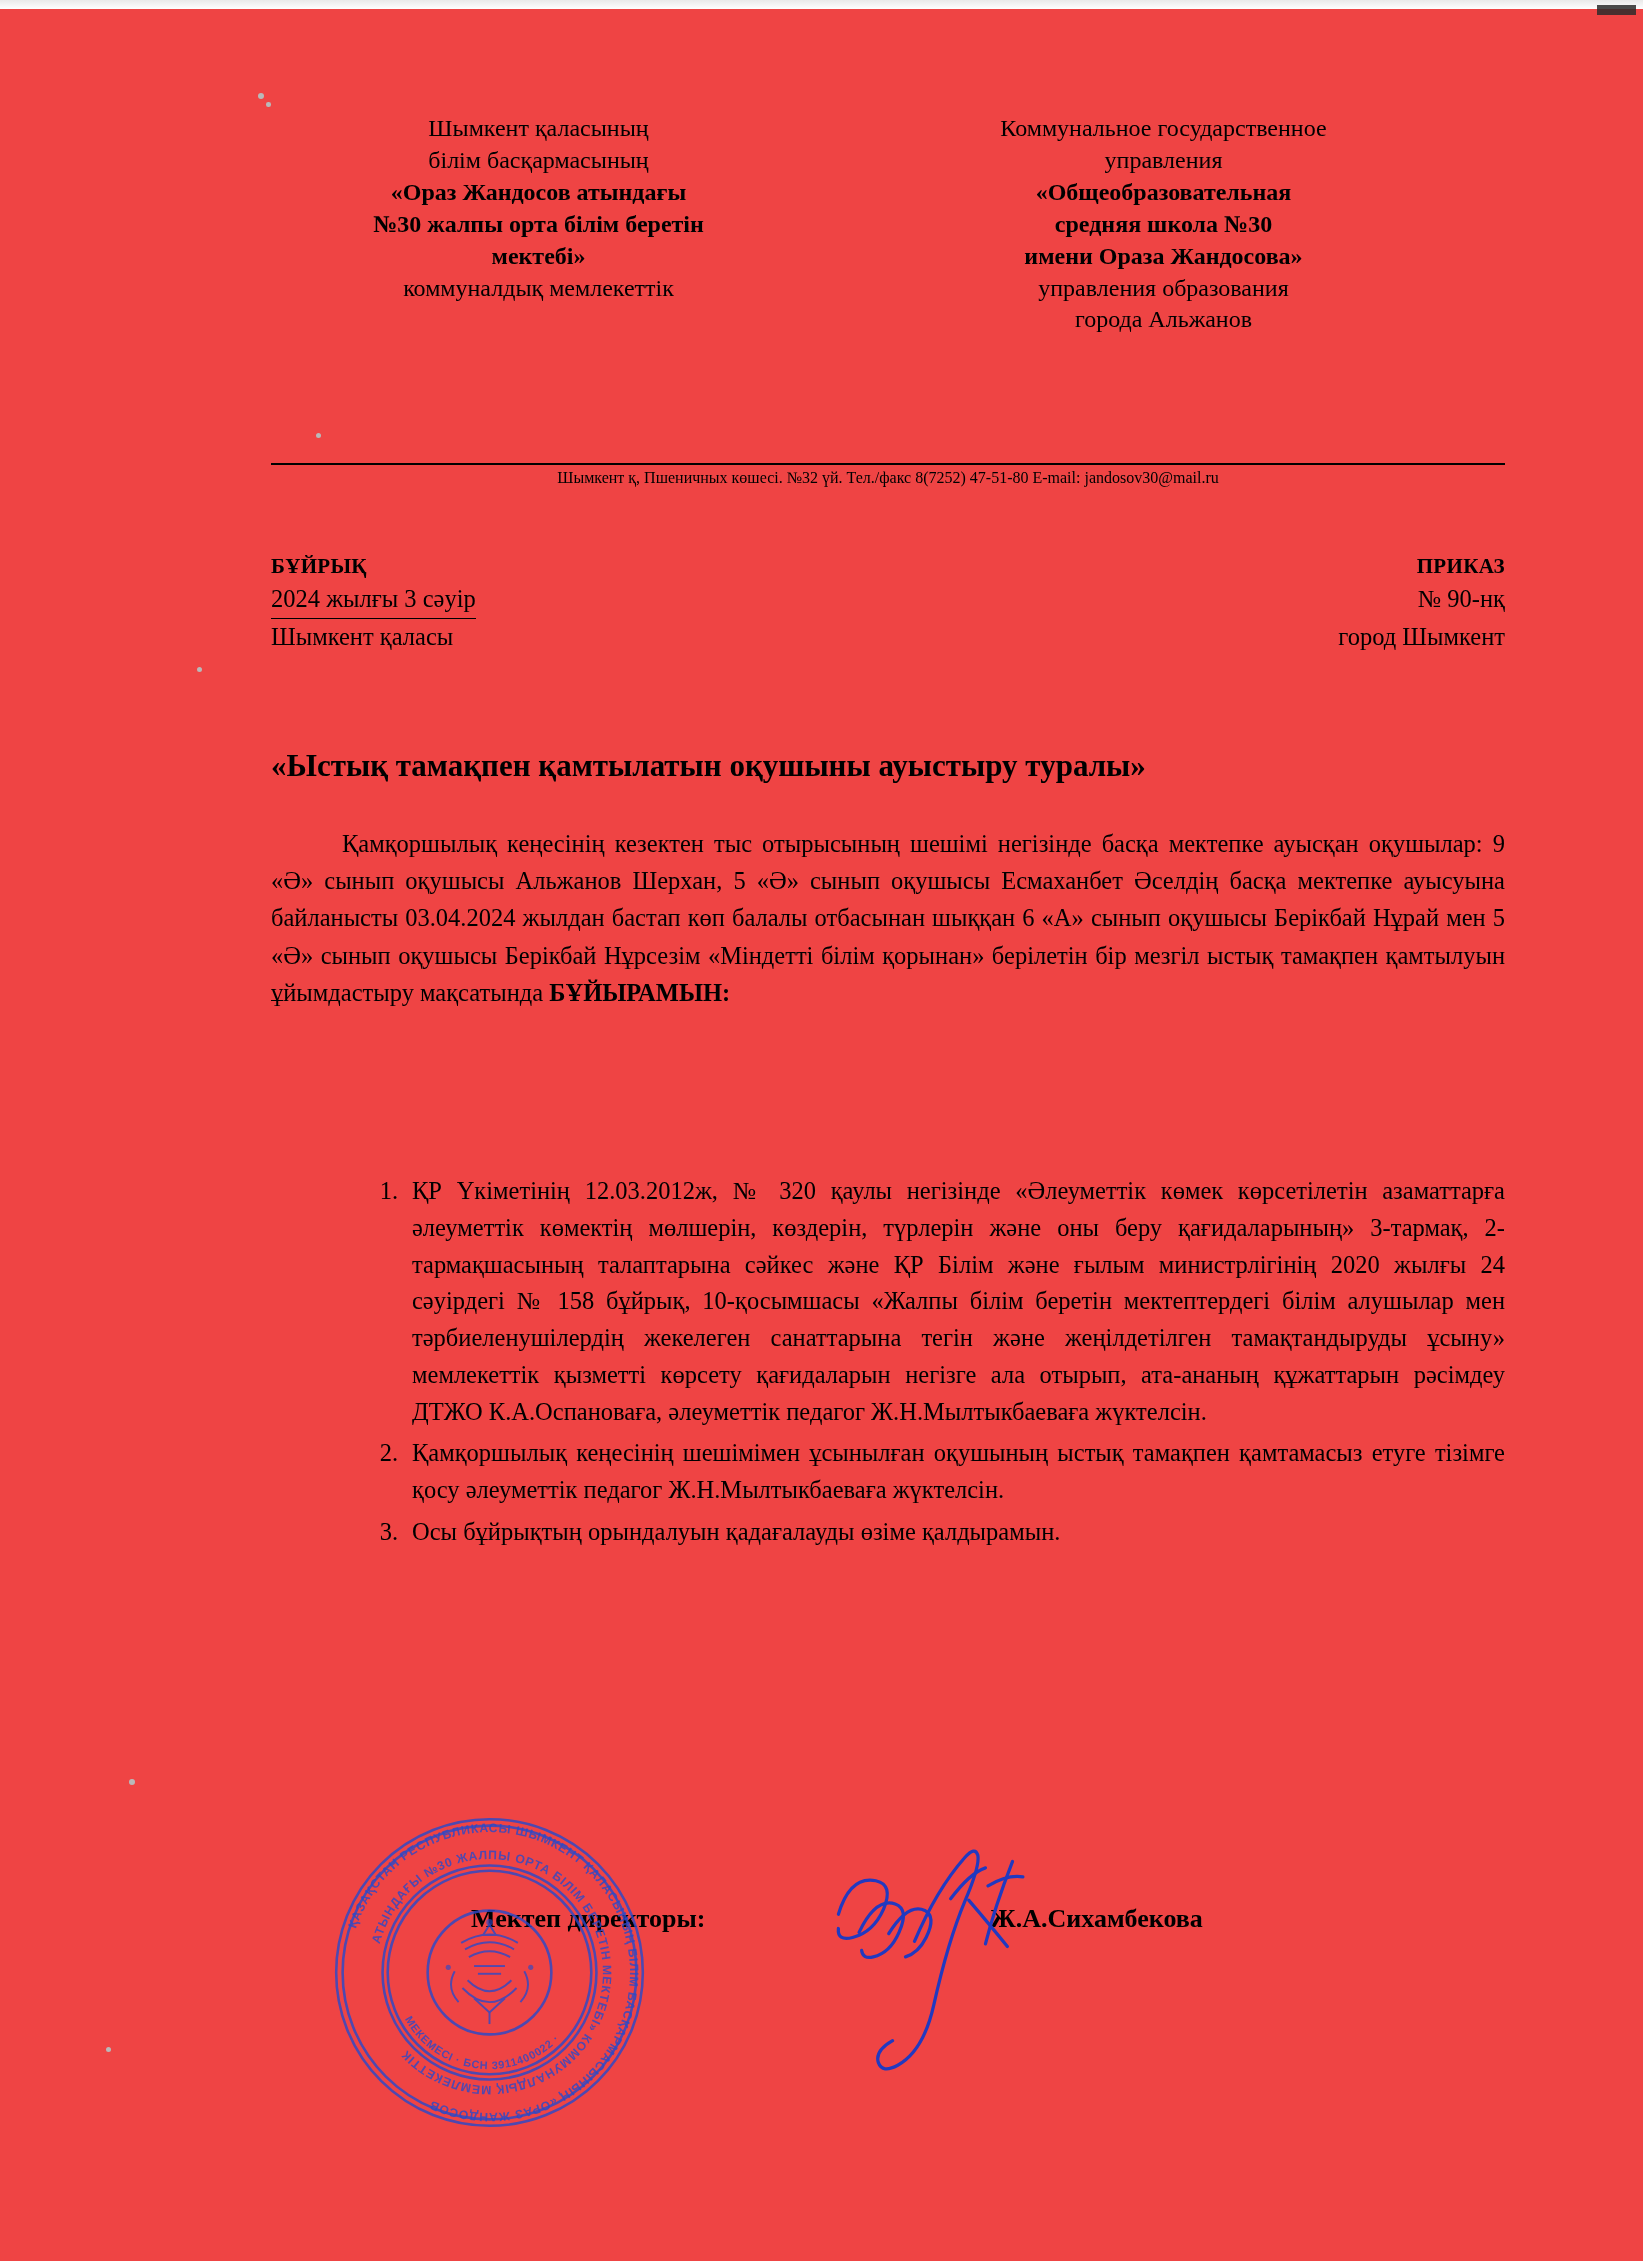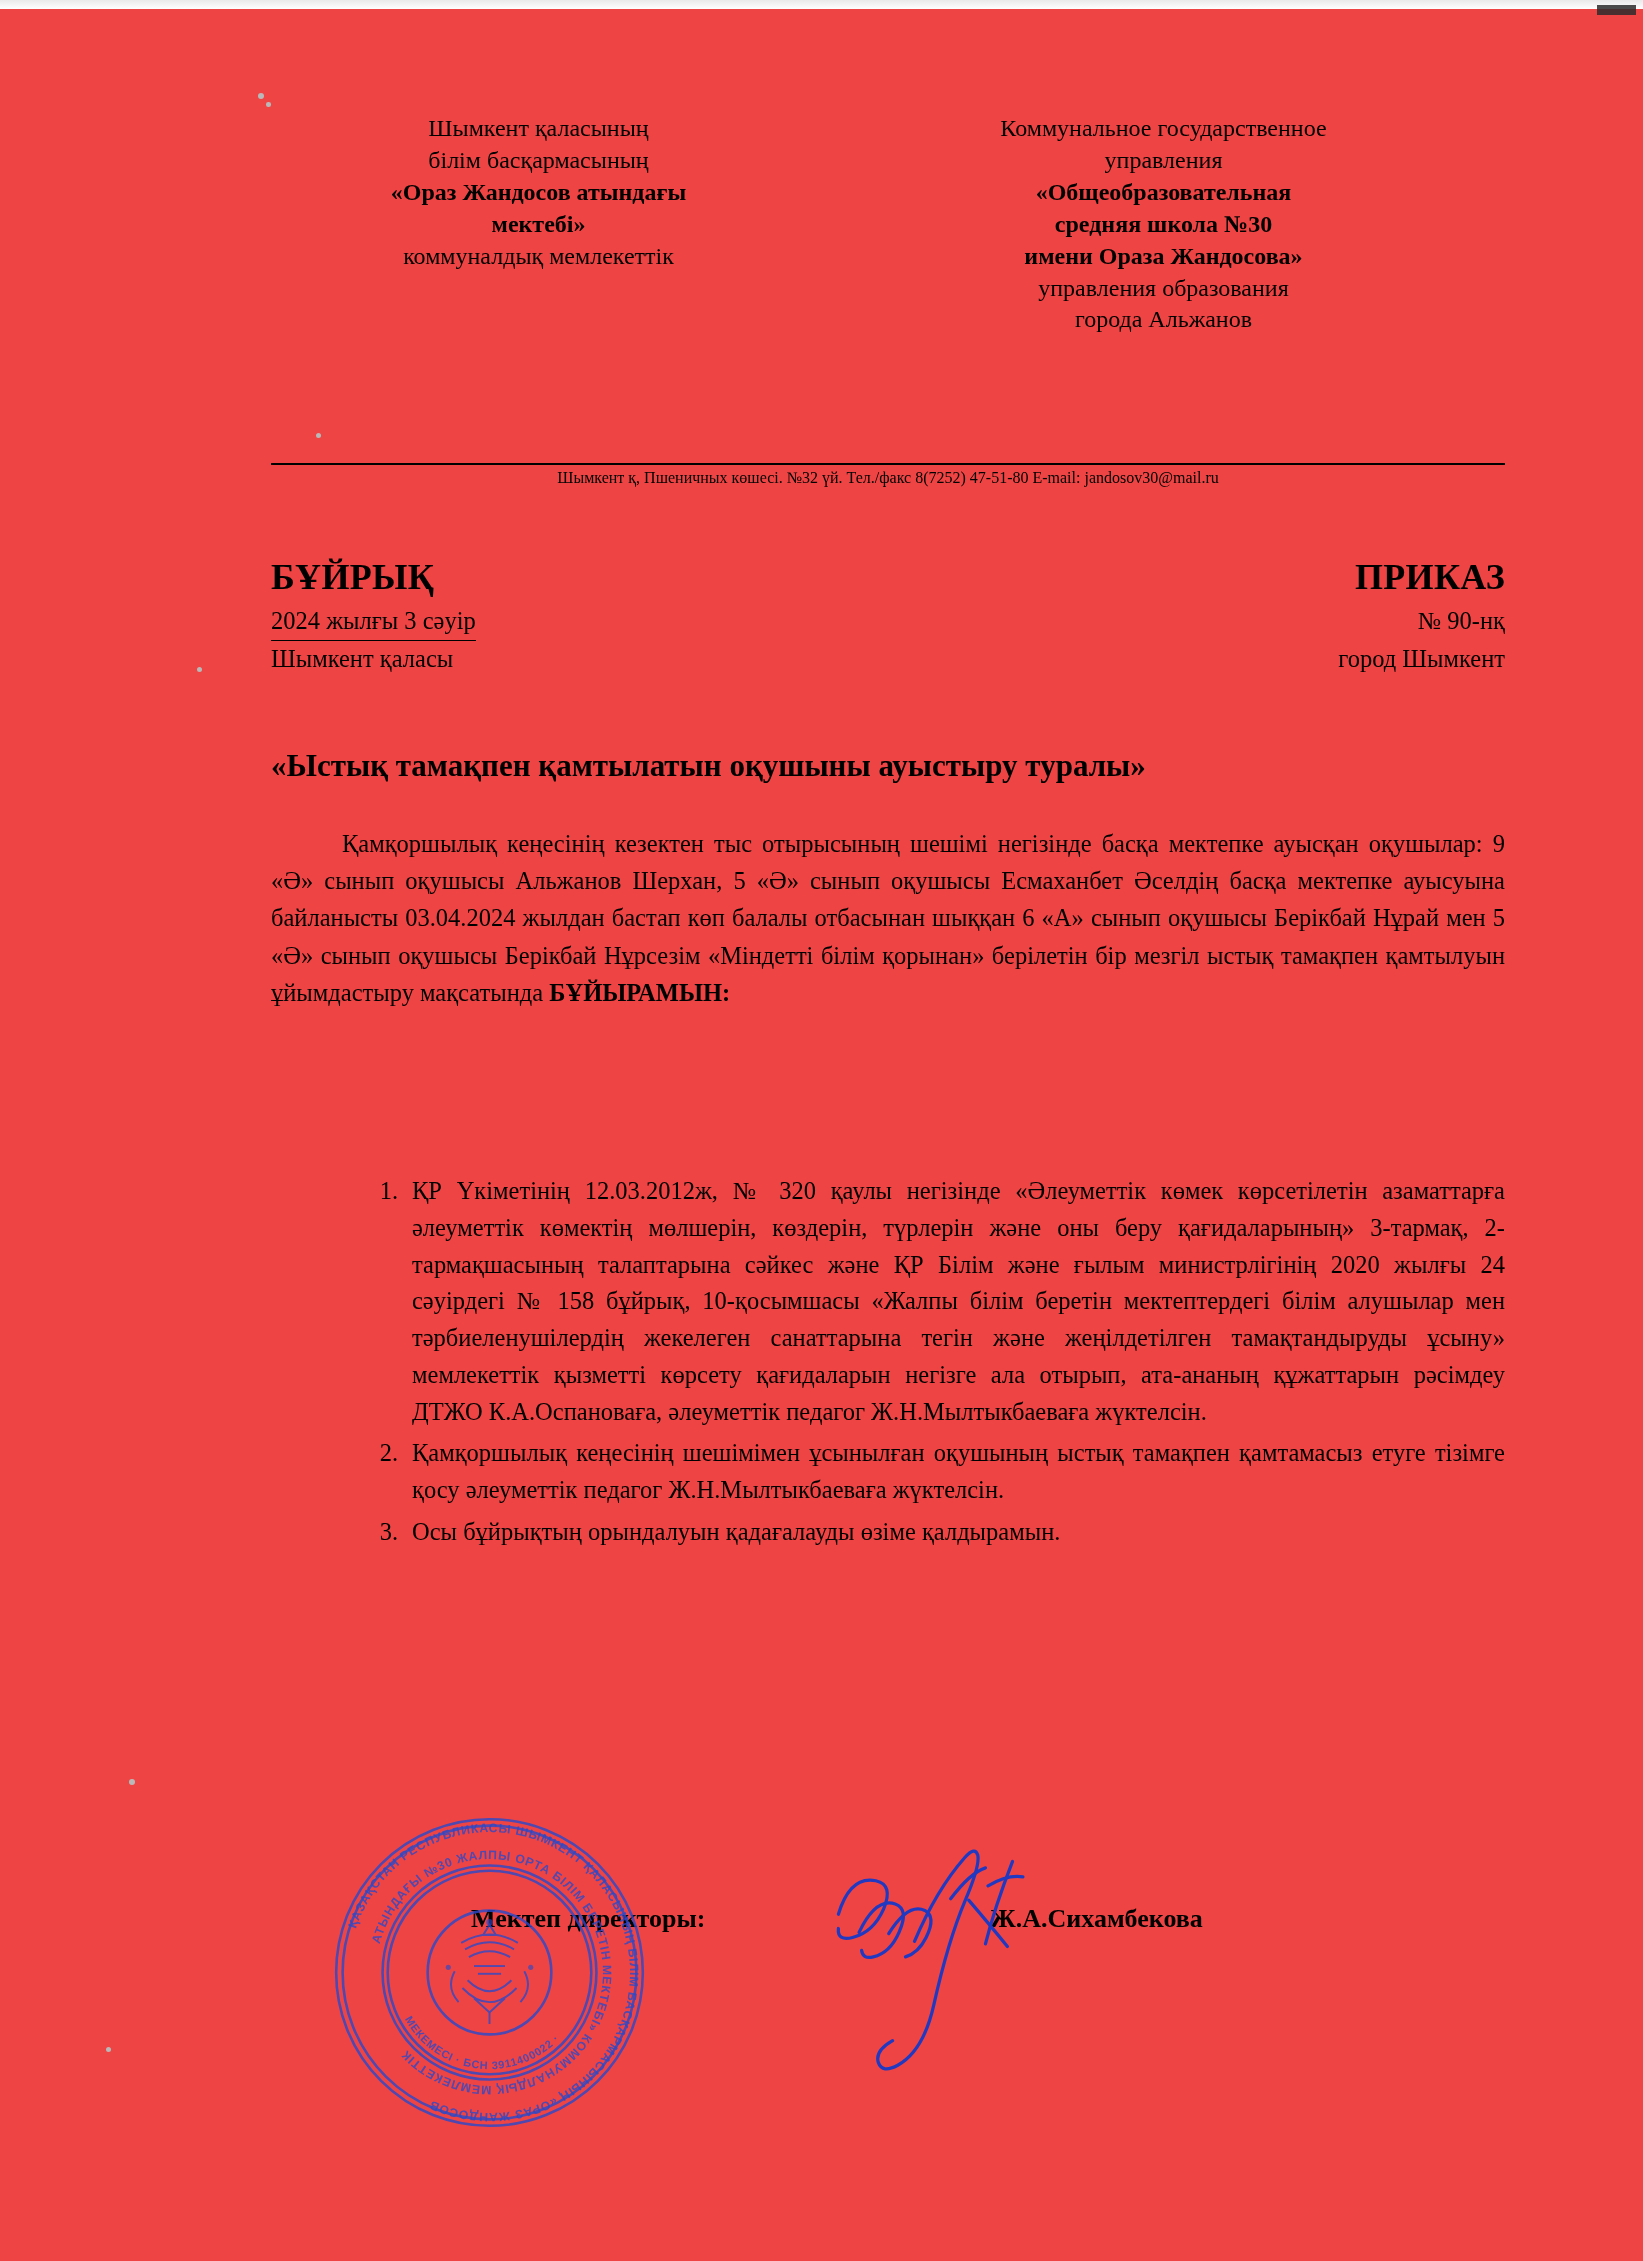--- a/index.html
+++ b/index.html
@@ -82,21 +82,21 @@
     width: 1234px;
     font-size: 24.5px;
   }
   .meta-row {
     display: flex;
     justify-content: space-between;
     line-height: 1.45;
   }
   .meta-left { width: 516px; text-align: left; }
   .meta-right { width: 516px; text-align: right; }
-  .meta-title { font-weight: bold; font-size: 36px; letter-spacing: 0.3px; }
+  .meta-title { font-weight: bold; font-size: 21px; letter-spacing: 0.3px; }
   .u { border-bottom: 1.3px solid #000; display: inline-block; padding-bottom: 1.3px; }
 
   .subject {
     position: absolute;
     top: 748px;
     left: 271px;
     width: 1234px;
     font-weight: bold;
     font-size: 31px;
   }
@@ -182,20 +182,21 @@
   <div class="speck" style="left:316px; top:433px; width:5.2px; height:5.2px;"></div>
   <div class="speck" style="left:197px; top:667px; width:5.2px; height:5.2px;"></div>
   <div class="speck" style="left:129px; top:1779px; width:5.8px; height:5.8px;"></div>
   <div class="speck" style="left:106px; top:2047px; width:5.2px; height:5.2px;"></div>
 
   <div class="header-wrap">
     <div class="hdr-col">
       <div>Шымкент қаласының</div>
       <div>білім басқармасының</div>
       <div class="b">«Ораз Жандосов атындағы</div>
+      <div class="b">№30 жалпы орта білім беретін</div>
       <div class="b">мектебі»</div>
       <div>коммуналдық мемлекеттік</div>
     </div>
     <div class="hdr-col">
       <div>Коммунальное государственное</div>
       <div>управления</div>
       <div class="b">«Общеобразовательная</div>
       <div class="b">средняя школа №30</div>
       <div class="b">имени Ораза Жандосова»</div>
       <div>управления образования</div>

